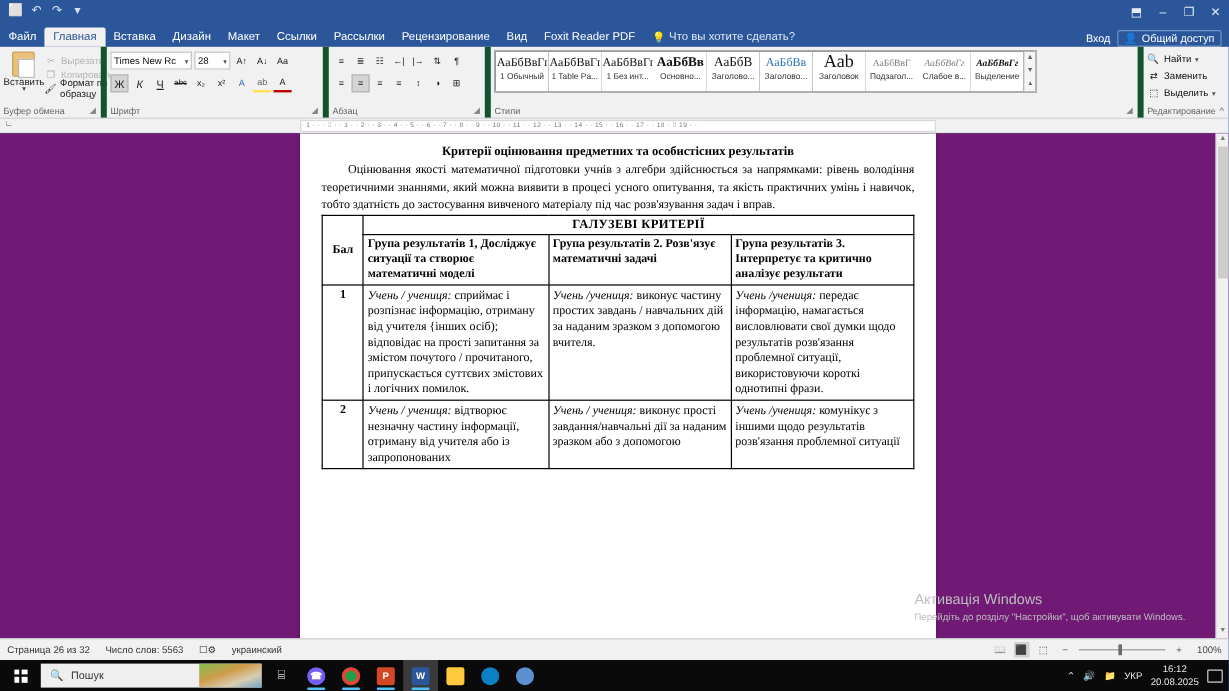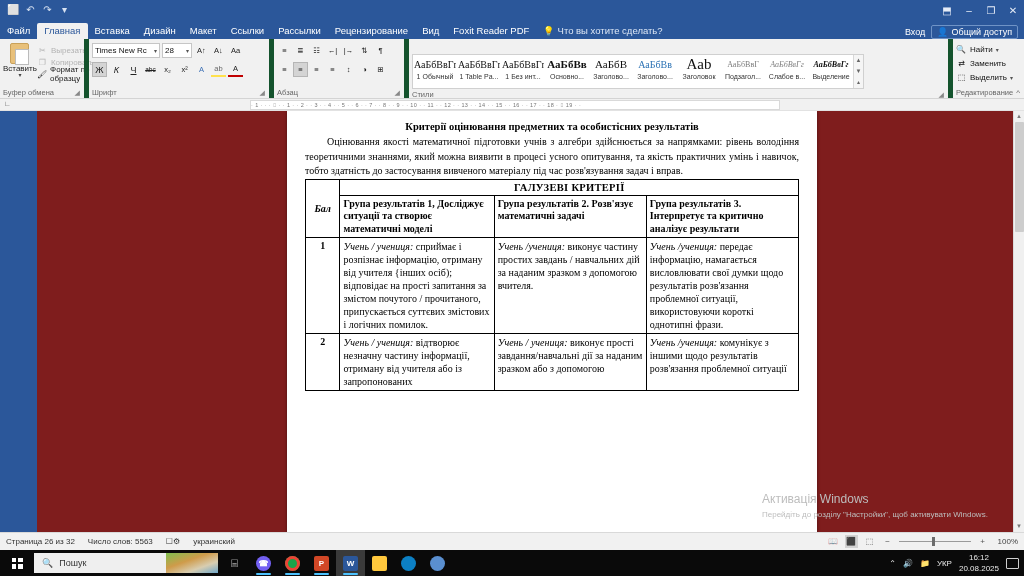--- a/index.html
+++ b/index.html
@@ -112,21 +112,21 @@
   .style-gallery { display: flex; align-items: stretch; overflow: hidden; }
   .style-item {
     width: 44px; padding: 1px 0 0 0; text-align: center; border: 1px solid transparent;
     background: #fff;
   }
   .style-item .samp {
     font-family: "Liberation Serif", serif; font-size: 10px; color: #111; line-height: 15px;
     white-space: nowrap; overflow: hidden;
   }
   .style-item .nm { font-size: 7px; color: #333; line-height: 10px; white-space: nowrap; overflow: hidden; }
-  .gallery-box { border: 1px solid #d0d0d0; background: #0f172a; display: flex; margin-top: 12px; }
+  .gallery-box { border: 1px solid #d0d0d0; background: #0f172a; display: flex; }
   .gal-scroll { display: flex; flex-direction: column; justify-content: space-between; width: 10px; background: #f5f5f5; border-left: 1px solid #d8d8d8;}
   .gal-scroll div { font-size: 6px; text-align: center; color: #666; line-height: 11px; }
 
   
   .editg { width: 76px; }
   .ecmd { display: flex; align-items: center; gap: 3px; font-size: 8px; color: #111; height: 13px; }
   .ecmd .ico { width: 11px; text-align: center; font-size: 8px; }
   .ribbon-collapse { position: absolute; right: 4px; bottom: 1px; font-size: 8px; color: #666; }
 
   
@@ -136,21 +136,21 @@
     background: #fff; border: 1px solid #d9d9d9;
     font-size: 5.5px; color: #777; display: flex; align-items: center;
     letter-spacing: 0.4px; overflow: hidden; white-space: nowrap;
     font-family: "Liberation Sans", sans-serif;
   }
   .vruler-corner { position: absolute; left: 4px; top: 1px; font-size: 7px; color: #555; }
 
   
   .workspace {
     position: absolute; left: 0; top: 111px; right: 0; bottom: 44px;
-    background: #7f1d1d; overflow: hidden; margin-left: 37px;
+    background: #701a75; overflow: hidden;
   }
   .page {
     position: absolute; left: 250px; top: 0px; width: 530px; height: 430px;
     background: #fff; box-shadow: 0 0 3px rgba(0,0,0,.45);
     font-family: "Liberation Serif", serif; color: #000;
     padding: 10px 18px 0 18px;
   }
   h1.doc-title {
     font-size: 10.5px; font-weight: bold; text-align: center; margin-bottom: 3px;
   }
@@ -456,21 +456,21 @@
 
       <table class="crit">
         <colgroup>
           <col style="width:34px">
           <col style="width:152px">
           <col style="width:150px">
           <col style="width:150px">
         </colgroup>
         <tbody>
           <tr>
-            <td rowspan="2" class="c-ball" style="vertical-align:middle;font-style:italic;">Бал</td>
+            <td rowspan="2" class="c-ball" style="vertical-align:middle;">Бал</td>
             <td colspan="3" class="c-head-span">ГАЛУЗЕВІ КРИТЕРІЇ</td>
           </tr>
           <tr>
             <td class="c-grp">Група результатів 1, Досліджує ситуації та створює математичні моделі</td>
             <td class="c-grp">Група результатів 2. Розв'язує математичні задачі</td>
             <td class="c-grp">Група результатів 3. Інтерпретує та критично аналізує результати</td>
           </tr>
 
           <tr>
             <td class="c-ball">1</td>

